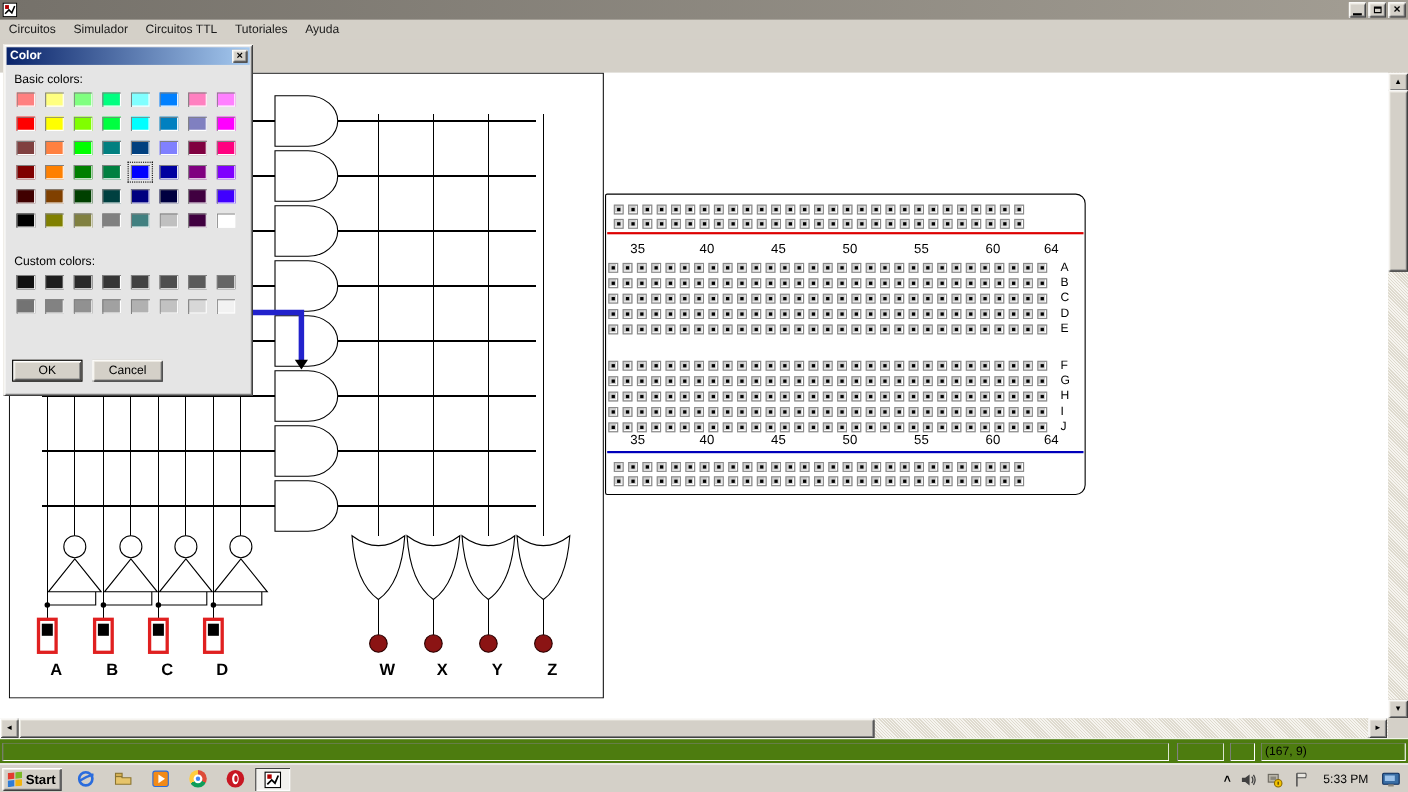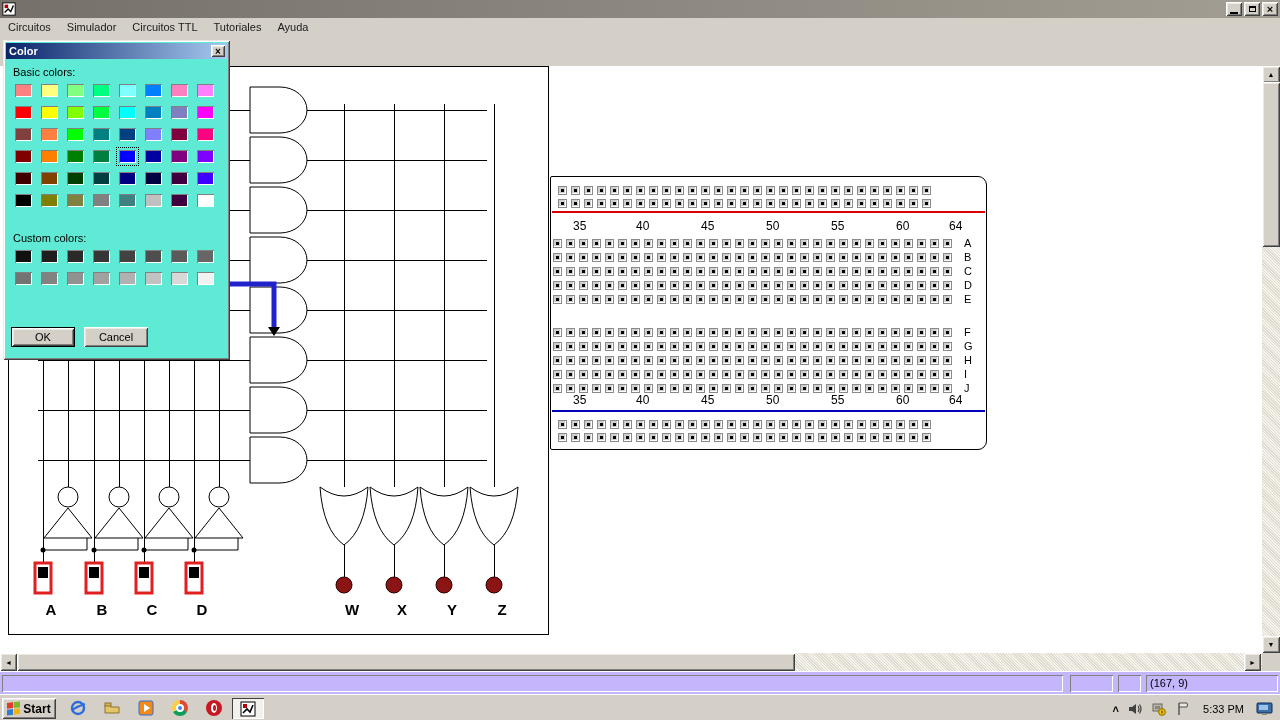--- a/index.html
+++ b/index.html
@@ -24,33 +24,33 @@
   #workspace { left:0; top:66px; width:1262px; height:587px; background:#ffffff; }
 
   
   .sb-btn { background:#d4d0c8; box-shadow: inset 1px 1px 0 #ffffff, inset -1px -1px 0 #404040, inset 2px 2px 0 #ece9e2, inset -2px -2px 0 #808080; display:flex; align-items:center; justify-content:center; font-size:7px; color:#000; }
   .sb-track { background:#efede7; background-image:repeating-linear-gradient(45deg, #f6f4ef 0 1px, #dedace 1px 2px); }
   #vscroll { left:1262px; top:66px; width:18px; height:587px; }
   #hscroll { left:0; top:653px; width:1262px; height:18px; }
   #sb-corner { left:1262px; top:653px; width:18px; height:18px; background:#d4d0c8; }
 
   
-  #statusbar { left:0; top:671px; width:1280px; height:23px; background:#c4b5fd; border-top:1px solid #ffffff; }
+  #statusbar { left:0; top:671px; width:1280px; height:23px; background:#4d7c0f; border-top:1px solid #ffffff; }
   .status-panel { position:absolute; top:3px; height:17px; font-size:11px; color:#000; padding:2px 4px; }
 
   
   #taskbar { left:0; top:694px; width:1280px; height:26px; background:#d4d0c8; border-top:1px solid #ffffff; }
   #start-btn { left:2px; top:3px; width:54px; height:21px; display:flex; align-items:center; justify-content:center; gap:3px; font-size:12px; font-weight:bold; }
   .ql-icon { position:absolute; top:5px; width:16px; height:16px; }
   #task-active { left:232px; top:3px; width:32px; height:21px; background:#f2f1ee; box-shadow: inset 1px 1px 0 #404040, inset -1px -1px 0 #ffffff; display:flex; align-items:center; justify-content:center; }
   #tray { position:absolute; right:2px; top:3px; height:21px; display:flex; align-items:center; gap:8px; padding:0 4px; }
   #tray-time { font-size:11px; color:#000; padding:0 4px; }
 
   
-  #color-dialog { left:3px; top:40px; width:227px; height:320px; background:#5eead4; box-shadow: inset 1px 1px 0 #ece9e2, inset -1px -1px 0 #404040, inset 2px 2px 0 #ffffff, inset -2px -2px 0 #808080; z-index:40; }
+  #color-dialog { left:3px; top:40px; width:227px; height:320px; background:#e5e5e5; box-shadow: inset 1px 1px 0 #ece9e2, inset -1px -1px 0 #404040, inset 2px 2px 0 #ffffff, inset -2px -2px 0 #808080; z-index:40; }
   #dlg-titlebar { position:absolute; left:3px; top:3px; width:221px; height:16px; background:linear-gradient(90deg,#0a246a,#a6caf0); display:flex; align-items:center; }
   #dlg-title { color:#fff; font-weight:bold; font-size:11px; margin-left:3px; }
   #dlg-close { margin-left:auto; margin-right:2px; width:14px; height:12px; font-size:10px; }
   .dlg-label { position:absolute; left:10px; font-size:11px; color:#000; }
   .swatch { position:absolute; width:17px; height:13px; box-shadow: inset 1px 1px 0 #808080, inset -1px -1px 0 #ffffff; }
   .swatch.sel { outline:1px dotted #000; outline-offset:2px; }
   .dlg-btn { position:absolute; height:20px; background:#d4d0c8; box-shadow: inset 1px 1px 0 #ffffff, inset -1px -1px 0 #404040, inset 2px 2px 0 #ece9e2, inset -2px -2px 0 #808080; font-size:11px; color:#000; display:flex; align-items:center; justify-content:center; }
   .dlg-btn.default { border:1px solid #000000; }
 
   

